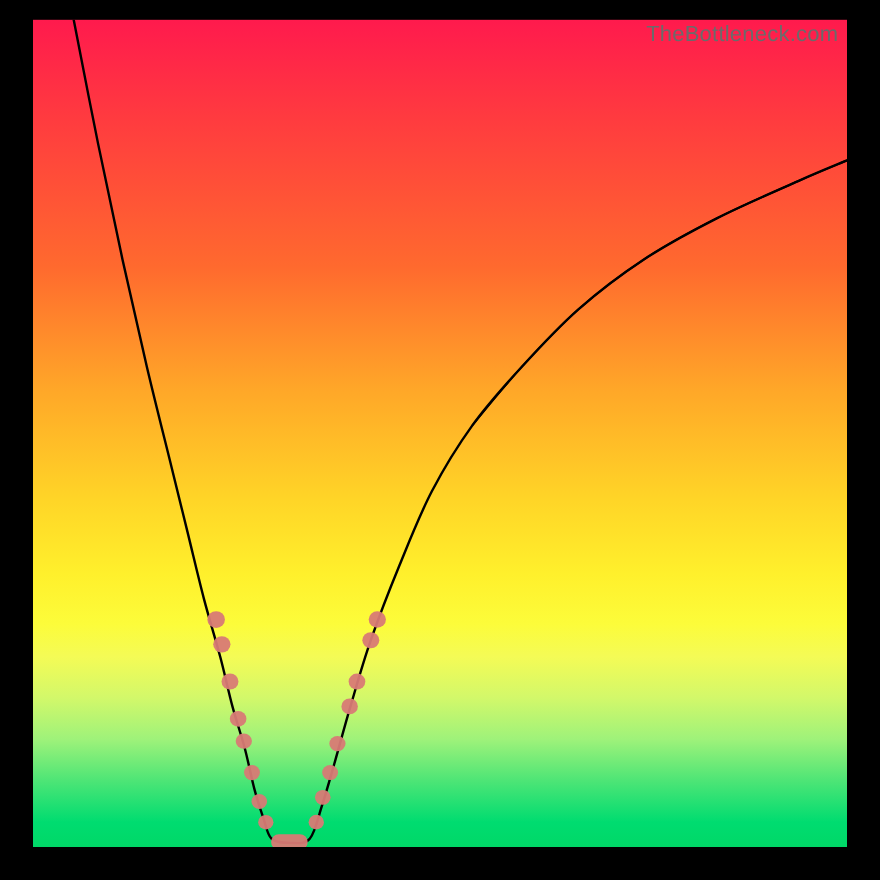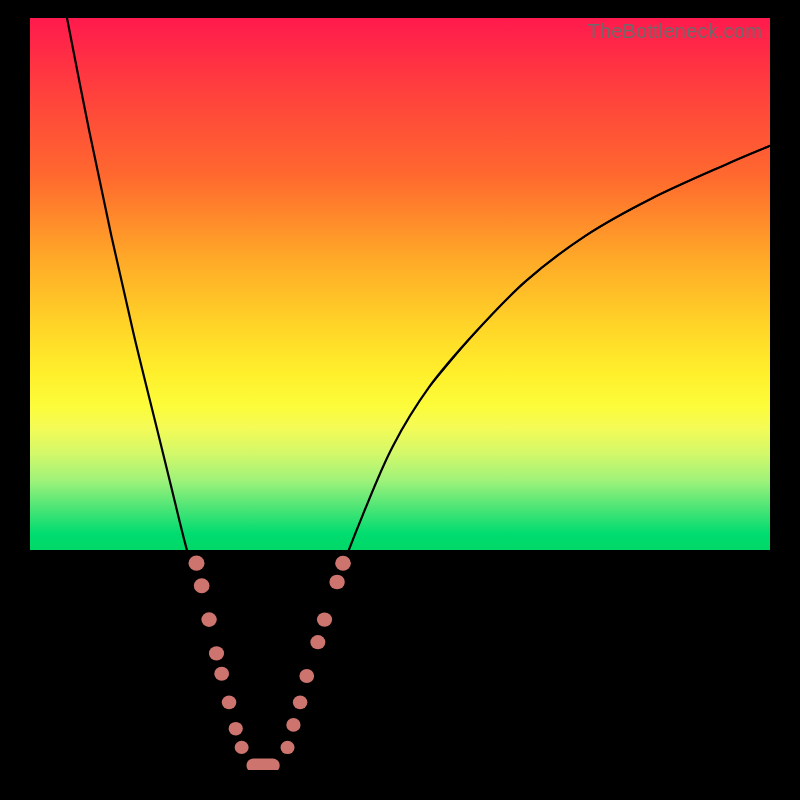--- a/index.html
+++ b/index.html
@@ -9,21 +9,21 @@
     height: 800px;
     background: #000;
     overflow: hidden;
     font-family: Arial, Helvetica, sans-serif;
   }
   .frame {
     position: absolute;
     left: 30px;
     top: 18px;
     width: 740px;
-    height: 532px;
+    height: 752px;
     background: linear-gradient(to bottom,
       #ff1a4d 0%,
       #ff3b3f 12%,
       #ff6a2e 30%,
       #ffa828 45%,
       #ffd527 58%,
       #fff02c 67%,
       #fcfc3a 73%,
       #f4fb56 77%,
       #d2f86a 82%,

